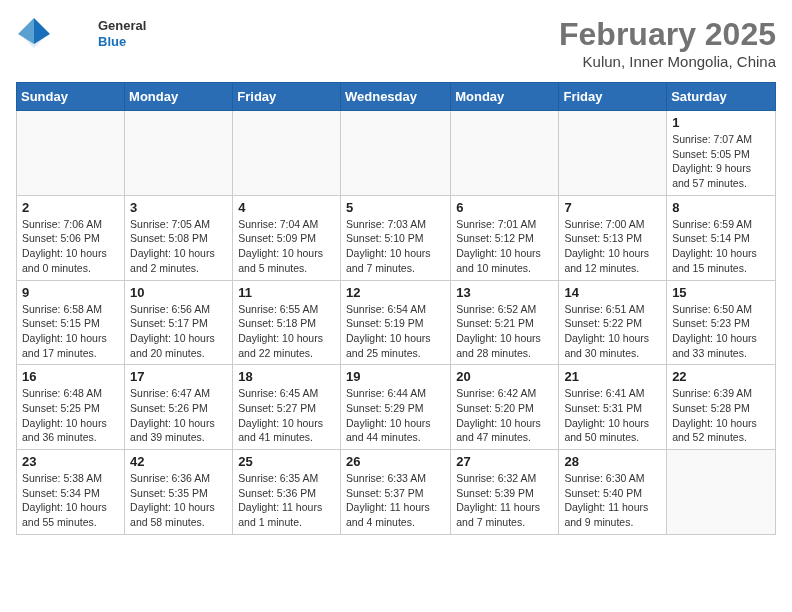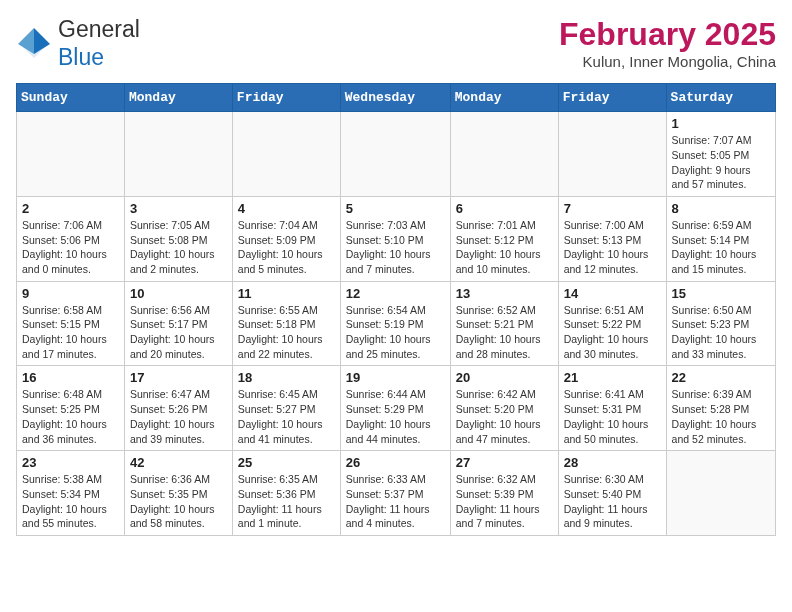--- a/index.html
+++ b/index.html
@@ -15,56 +15,56 @@
       justify-content: space-between;
       align-items: flex-start;
       margin-bottom: 12px;
     }
     .logo {
       display: flex;
       align-items: center;
       gap: 6px;
     }
     .logo-text {
-      font-size: 23px;
-      font-weight: normal;
+      font-size: 13px;
+      font-weight: bold;
       line-height: 1.2;
+      margin-left: 40px;
     }
     .logo-general { color: #333; }
     .logo-blue { color: #1a6fba; text-align: right; }
     .logo-icon {
       width: 36px;
       height: 36px;
     }
     .title-block {
       text-align: right;
     }
     .month-year {
       font-size: 32px;
       font-weight: bold;
-      color: #be185d;
+      color: #737373;
     }
     .location {
       font-size: 15px;
       color: #444;
     }
     .calendar {
       width: 100%;
       border-collapse: collapse;
       border: 1px solid #ccc;
     }
     .calendar th {
       background: #2a6db5;
       color: #fff;
       font-size: 13px;
       font-weight: bold;
       padding: 6px 4px;
       text-align: left;
       border: 1px solid #1e5fa0;
-      font-family: Liberation Mono, monospace;
     }
     .calendar td {
       vertical-align: top;
       border: 1px solid #ccc;
       padding: 4px 5px;
       width: 113px;
       min-height: 80px;
       font-size: 11px;
       color: #333;
       background: #fff;

